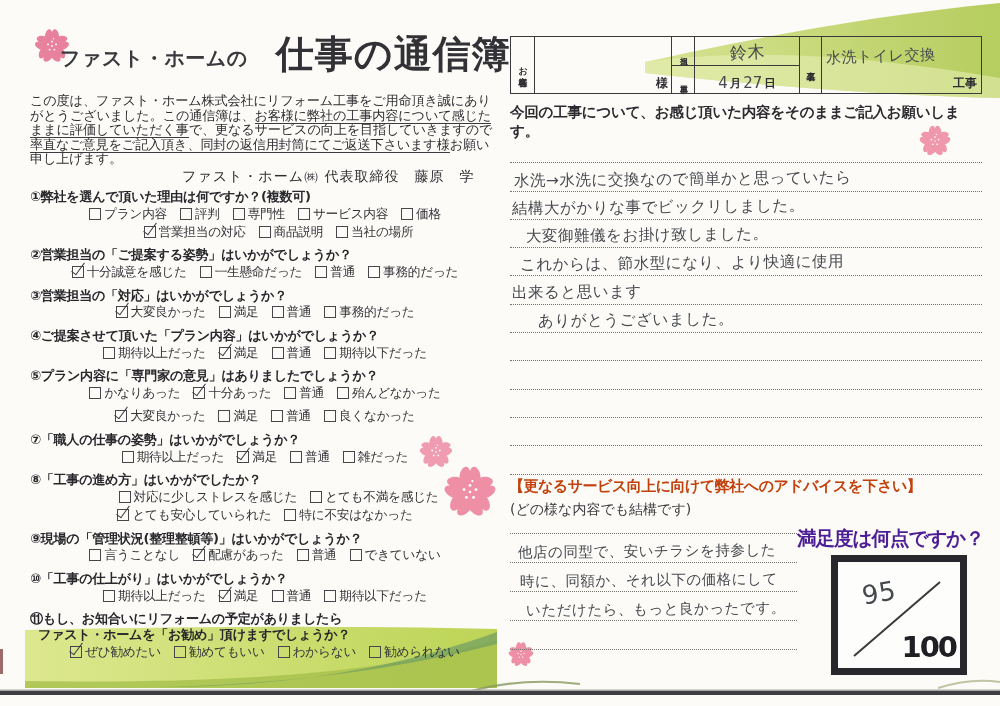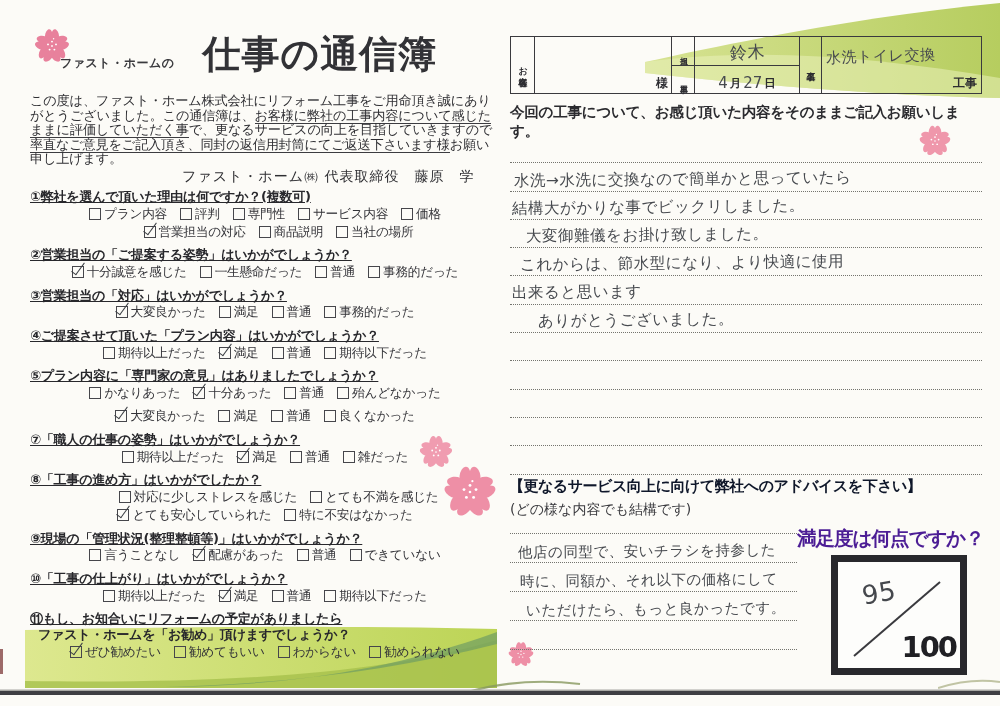--- a/index.html
+++ b/index.html
@@ -8,32 +8,32 @@
     background:#fcfbf7;
     font-family:"DejaVu Sans","Liberation Sans",sans-serif;
     color:#2e2e32;
   }
   .abs{position:absolute;}
   .deco{z-index:0;}
   .content{z-index:2;}
 
   
   #title-row{left:60px;top:33px;display:flex;align-items:flex-end;z-index:2;}
-  #title-prefix{font-size:12px;font-weight:600;color:#3a3a3e;margin-bottom:5px;letter-spacing:0.5px;}
+  #title-prefix{font-size:20px;font-weight:600;color:#3a3a3e;margin-bottom:5px;letter-spacing:0.5px;}
   #title-main{font-size:38px;font-weight:600;color:#323236;letter-spacing:1px;line-height:1.15;margin-left:28px;}
 
   
   #intro{left:30px;top:94px;width:464px;font-size:13.2px;line-height:14.6px;color:#2f2f33;font-weight:500;letter-spacing:-0.2px;}
   #intro .u{border-bottom:1.2px solid #3c3c40;}
   #signature{left:182px;top:168px;font-size:14px;color:#2f2f33;font-weight:500;letter-spacing:1px;}
 
   
   #questions-list{left:30px;top:189px;width:468px;z-index:2;}
   .q{margin-bottom:6.5px;}
-  .q-title{font-size:13.1px;font-weight:700;color:#28282c;line-height:15.8px;letter-spacing:-0.3px;text-decoration:underline;}
+  .q-title{font-size:13.1px;font-weight:700;color:#28282c;line-height:15.8px;letter-spacing:-0.3px;}
   .q-title2{font-size:13.1px;font-weight:700;color:#28282c;line-height:15.8px;letter-spacing:-0.3px;padding-left:8px;}
   .opt-line{padding-left:15px;line-height:16px;margin-top:1px;white-space:nowrap;text-align:center;}
   .opt-line.indent2{padding-left:42px;}
   .opt{display:inline-flex;align-items:center;margin-right:13px;}
   .opt-label{font-size:12.7px;color:#333338;font-weight:500;letter-spacing:-0.3px;}
   .cb{position:relative;display:inline-block;width:10px;height:10px;border:1.5px solid #46464b;margin-right:3px;flex:none;background:transparent;}
   .cb.ck::after{
     content:"";position:absolute;left:2px;top:-7px;width:5px;height:14px;
     border:solid #3b3e43;border-width:0 1.7px 1.7px 0;transform:rotate(36deg);
   }
@@ -72,21 +72,21 @@
   .cline{height:27.3px;border-bottom:1.3px dotted #74746e;display:flex;align-items:flex-end;overflow:visible;text-align:right;}
   .cline .hw{padding-bottom:1px;white-space:nowrap;}
   .cline:nth-child(2) .hw{padding-left:4px;}
   .cline:nth-child(3) .hw{padding-left:2px;}
   .cline:nth-child(4) .hw{padding-left:16px;}
   .cline:nth-child(5) .hw{padding-left:10px;}
   .cline:nth-child(6) .hw{padding-left:2px;}
   .cline:nth-child(7) .hw{padding-left:28px;}
 
   
-  #advice-heading{left:509px;top:477px;width:480px;font-size:15px;font-weight:700;color:#0f172a;letter-spacing:-0.5px;z-index:2;}
+  #advice-heading{left:509px;top:477px;width:480px;font-size:15px;font-weight:700;color:#c2410c;letter-spacing:-0.5px;z-index:2;}
   #advice-subnote{left:510px;top:501px;font-size:14px;color:#3a3a3e;font-weight:400;z-index:2;}
   #advice-lines{left:510px;top:505px;width:287px;z-index:2;}
   .aline{height:28px;border-bottom:1.3px dotted #74746e;display:flex;align-items:flex-end;}
   .aline .hw{font-size:14.5px;padding-bottom:1px;white-space:nowrap;}
   .aline:nth-child(2) .hw{padding-left:8px;}
   .aline:nth-child(3) .hw{padding-left:10px;}
   .aline:nth-child(4) .hw{padding-left:16px;}
 
   
   #score-label{left:797px;top:525px;width:200px;font-size:19.5px;font-weight:800;color:#4c1d95;letter-spacing:-1px;z-index:3;}

